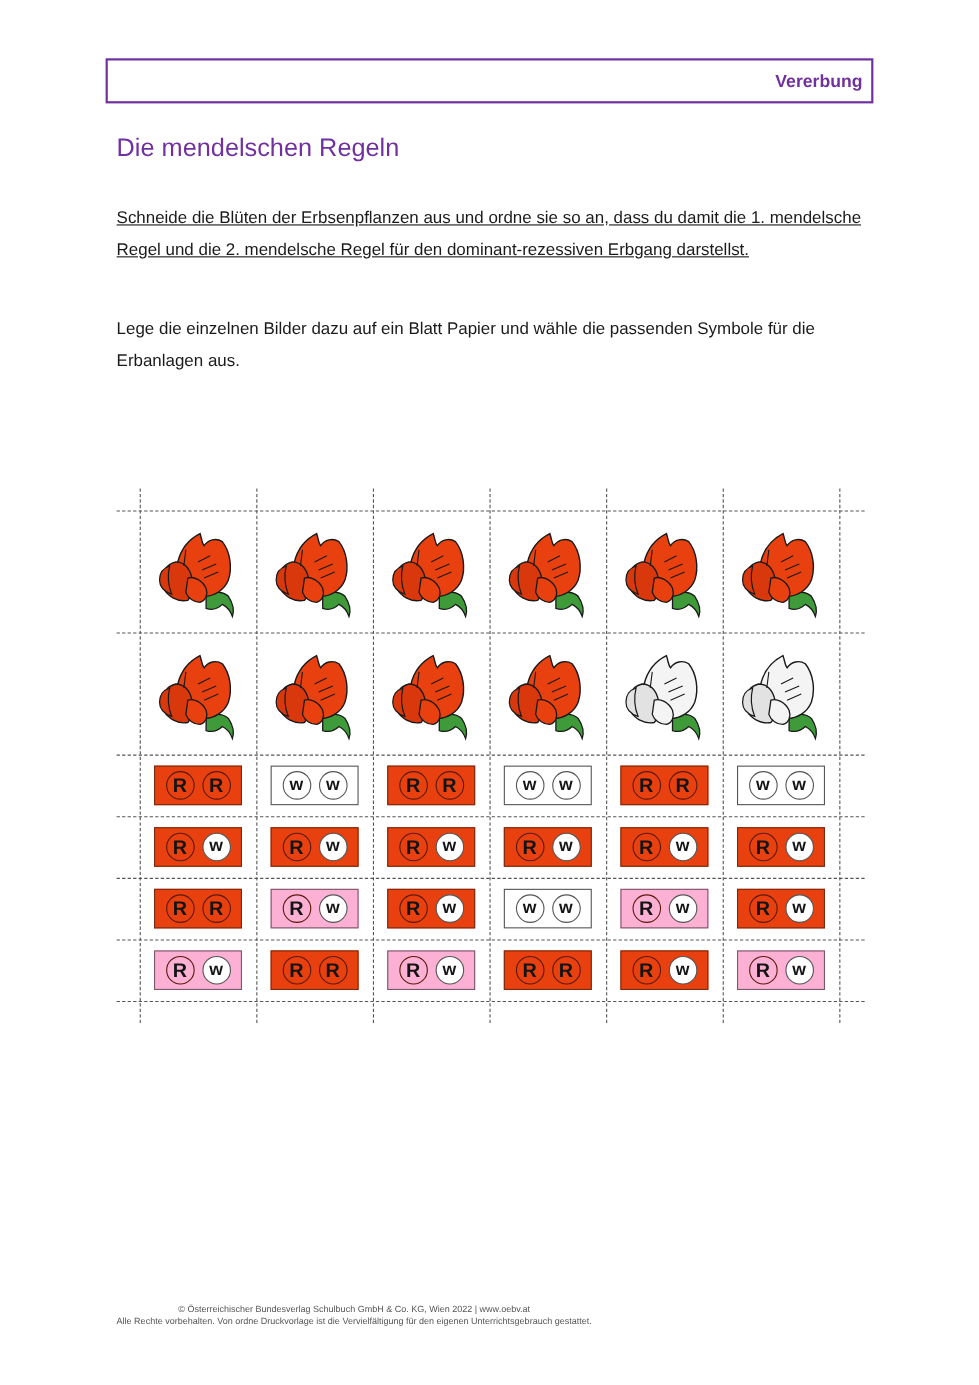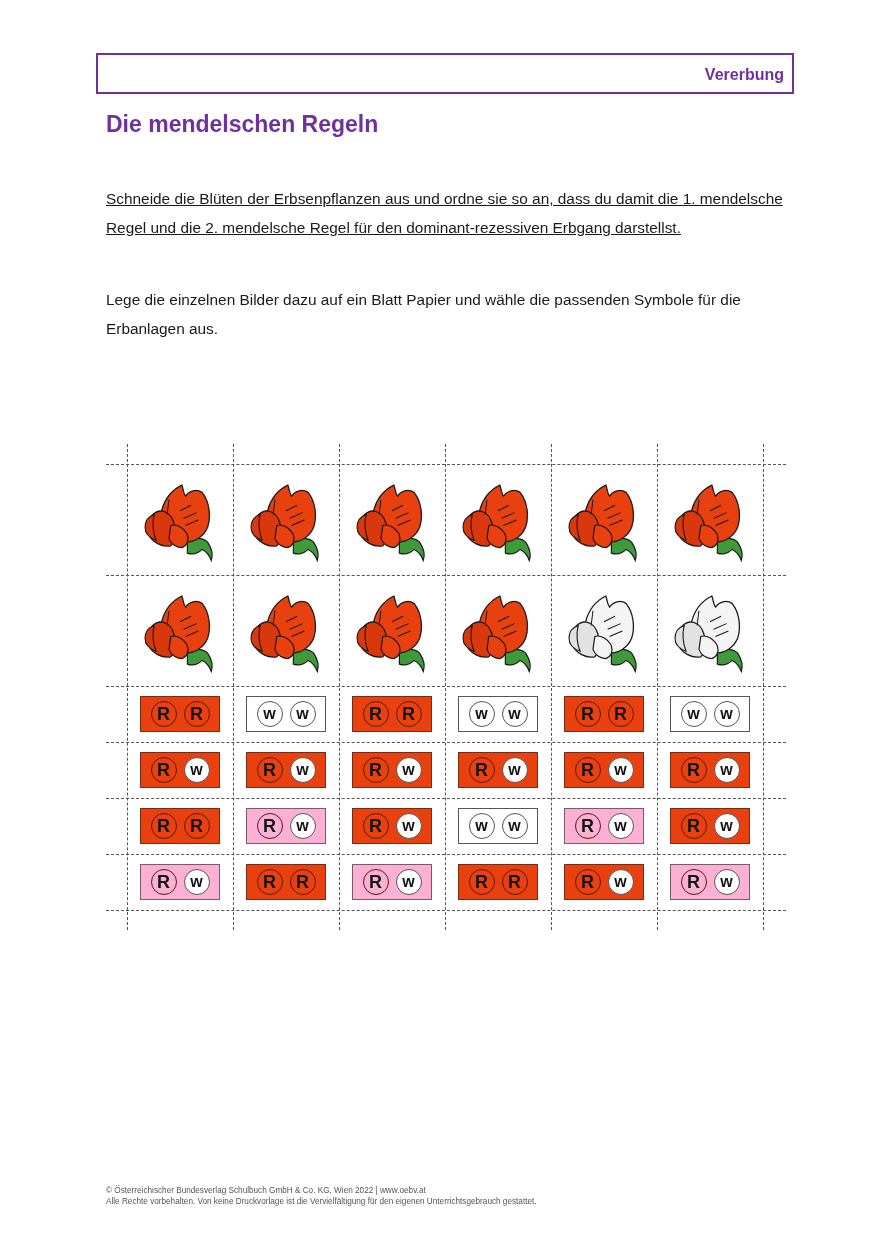--- a/index.html
+++ b/index.html
@@ -1,35 +1,35 @@
 <!DOCTYPE html>
 <html><head>
 <meta charset="utf-8">
 <style>
   html, body { margin:0; padding:0; background:#ffffff; }
   body { width:890px; height:1259px; position:relative; overflow:hidden; font-family:"Liberation Sans", sans-serif; color:#1a1a1a; }
   .header-box { position:absolute; left:96px; top:53px; width:694px; height:37px; border:2px solid #7030a0; box-sizing:content-box; }
   .header-topic { position:absolute; right:8px; top:11px; font-size:16px; font-weight:bold; color:#7030a0; }
-  .title { position:absolute; left:106px; top:111px; font-size:23px; font-weight:bold; color:#7030a0; margin:0;text-align:center; }
+  .title { position:absolute; left:106px; top:121px; font-size:23px; font-weight:normal; color:#7030a0; margin:0;text-align:center; }
   .para { position:absolute; left:106px; width:680px; font-size:15.4px; line-height:28.5px; margin:0; color:#1a1a1a; }
   .p1 { top:185px;text-decoration:underline; }
   .p2 { top:286px; }
   .sheet { position:absolute; left:0; top:0; width:890px; height:1259px; pointer-events:none; }
   .sheet .hl { position:absolute; left:106px; width:680px; height:0; border-top:1.3px dashed #555; }
   .sheet .vl { position:absolute; top:444px; height:486px; width:0; border-left:1.3px dashed #555; }
   .cell { position:absolute; display:flex; align-items:center; justify-content:center; pointer-events:auto; }
   .flower svg { width:92px; height:92px; }
   .allele-card { width:80px; height:36px; border:1px solid #444; display:flex; align-items:center; justify-content:space-around; padding:0 6px; box-sizing:border-box; }
   .allele-card.red { background:#e8400e; border-color:#7a2a10; }
   .allele-card.white { background:#ffffff; border-color:#555; }
   .allele-card.pink { background:#fbb0d4; border-color:#7a5868; }
   .allele { width:26px; height:26px; border-radius:50%; display:flex; align-items:center; justify-content:center; font-weight:bold; font-size:18px; color:#141414; box-sizing:border-box; font-family:"Liberation Sans", sans-serif; }
   .allele.R { border:1.2px solid #5a1a0a; background:transparent; }
   .allele.w { border:1.2px solid #555; background:#ffffff; font-size:16px; }
-  .footer { position:absolute; left:106px; top:1186px; font-size:8.2px; line-height:10.5px; color:#555; }
+  .footer { position:absolute; left:106px; top:1186px; font-size:8.2px; line-height:10.5px; color:#555;text-align:center; }
   .footer div { white-space:nowrap; }
 </style>
 </head>
 <body>
 
 <div class="header-box">
   <span class="header-topic">Vererbung</span>
 </div>
 
 <h1 class="title">Die mendelschen Regeln</h1>
@@ -313,14 +313,14 @@
     <div class="cell" style="left: 657px; top: 854px; width: 106px; height: 56px;">
       <div class="allele-card pink">
         <span class="allele R">R</span>
         <span class="allele w">w</span>
       </div>
     </div>
   </div>
 
 <div class="footer">
   <div>© Österreichischer Bundesverlag Schulbuch GmbH &amp; Co. KG, Wien 2022 | www.oebv.at</div>
-  <div>Alle Rechte vorbehalten. Von keine Druckvorlage ist die Vervielfältigung für den eigenen Unterrichtsgebrauch gestattet.</div>
+  <div>Alle Rechte vorbehalten. Von ordne Druckvorlage ist die Vervielfältigung für den eigenen Unterrichtsgebrauch gestattet.</div>
 </div>
 
 </body></html>

